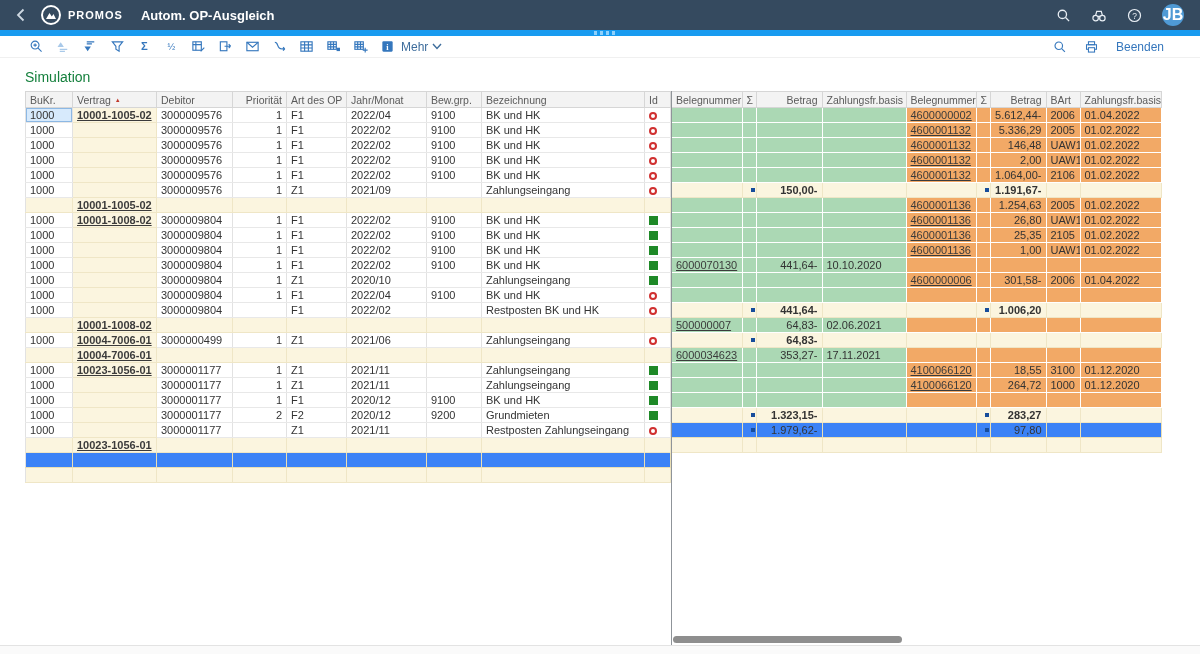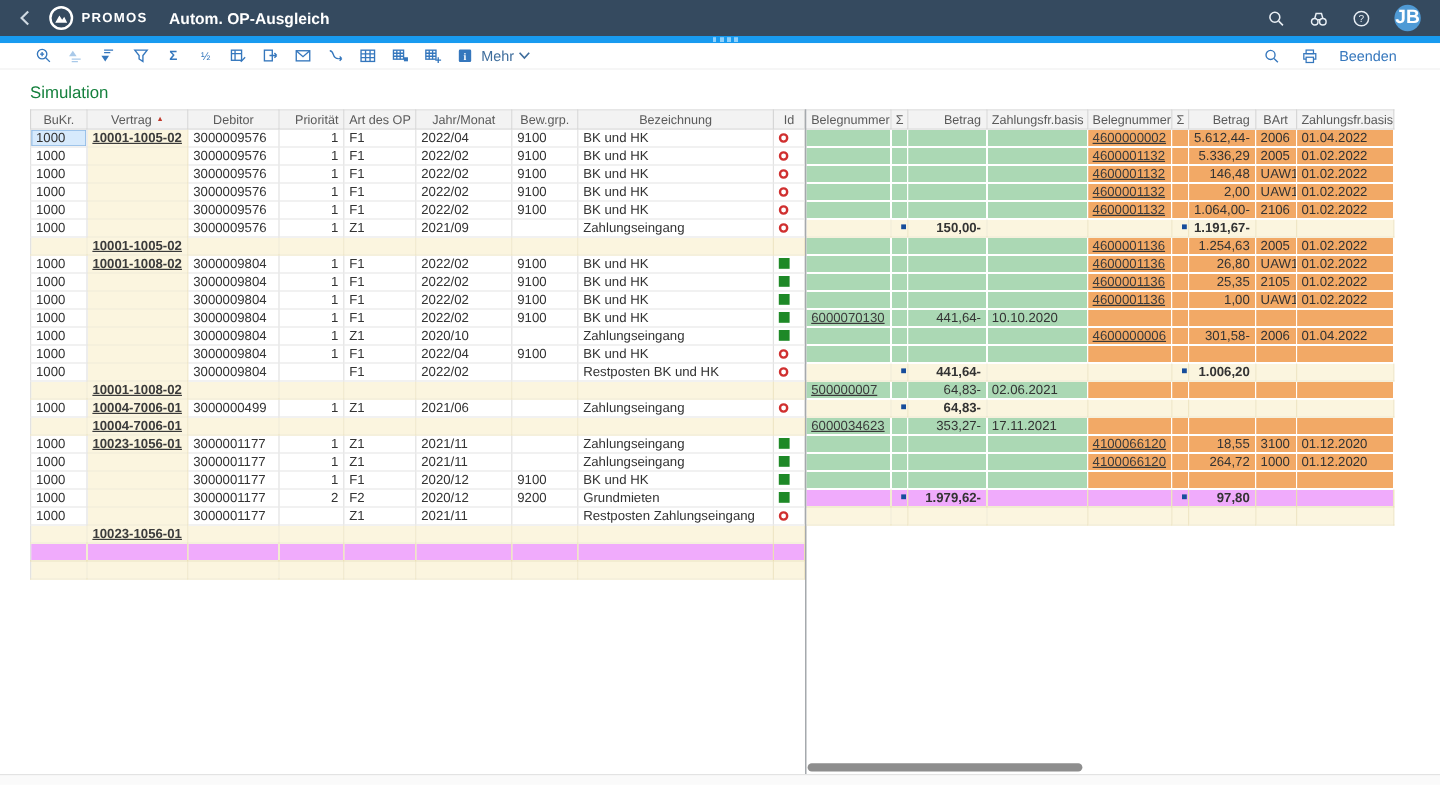--- a/index.html
+++ b/index.html
@@ -37,36 +37,36 @@
   
   .section-title { position:absolute; top:69px; left:25px; font-size:14px; color:#15803d; }
 
   
   .grid { position:absolute; top:91px; left:25px; display:flex; }
   .pane-l { width:646px; height:554px; overflow:hidden; background:#fff; }
   .pane-r { width:515px; height:554px; overflow:hidden; background:#fff;
             border-left:1px solid #8f9499; position:relative; }
   table { border-collapse:collapse; table-layout:fixed; }
   #tblL { width:645px; } #tblR { width:489px; }
-  th { background:#f3f3f3; color:#5a5a5a; font-weight:normal; font-size:10.5px; text-align:center;
+  th { background:#f3f3f3; color:#5a5a5a; font-weight:normal; font-size:10.5px; text-align:left;
        height:16px; padding:0 4px; border:1px solid #d6d6d6; border-left:none; white-space:nowrap; overflow:hidden; }
   #tblL th:first-child { border-left:1px solid #d6d6d6; }
   td { font-size:11px; color:#333; height:15px; line-height:14px; padding:0 4px;
        border-right:1px solid #e2e2e2; border-bottom:1px solid #e8e8e8;
        white-space:nowrap; overflow:hidden; background:#fff; }
   #tblL td:first-child { border-left:1px solid #e2e2e2; }
   .num { text-align:right; }
   .sort-asc-marker { color:#c0392b; font-size:6px; vertical-align:2px; margin-left:4px; }
   .sigma-h { text-align:center; }
 
   .vcol { background:#fbf5df; border-right-color:#efe6c6; border-bottom-color:#efe6c6; }
   .z1 { background:#abd8b4; border-right-color:rgba(255,255,255,.65); border-bottom-color:rgba(255,255,255,.65); }
   .z2 { background:#f2a966; border-right-color:rgba(255,255,255,.6); border-bottom-color:rgba(255,255,255,.6); }
   tr.sub td    { background:#fbf5df; border-right-color:#efe6c6; border-bottom-color:#efe6c6; font-weight:bold; }
-  tr.grand td  { background:#f0abfc; border-right-color:#eadfb4; border-bottom-color:#eadfb4; font-weight:bold; }
+  tr.grand td  { background:#3b82f6; border-right-color:#eadfb4; border-bottom-color:#eadfb4; font-weight:normal; }
   tr.spacer td { background:#fbf5df; border-right-color:#efe6c6; border-bottom-color:#efe6c6; }
 
   .sel { background:#d7eafc !important; box-shadow:inset 0 0 0 1px #8cb8e4; }
   .lnk { text-decoration:underline; color:#3b3b3b; cursor:pointer; }
   .lnk.b { font-weight:bold; }
   .ic-red { display:inline-block; width:8px; height:8px; border:2px solid #d03030; border-radius:50%; vertical-align:-1px; }
   .ic-green { display:inline-block; width:9px; height:9px; background:#1e8927; vertical-align:-1px; }
   .bul { display:inline-block; width:4px; height:4px; background:#174d9b; margin-left:4px; vertical-align:2px; }
 
   .hscroll { position:absolute; left:1px; bottom:2px; width:229px; height:7px; background:#8e8e8e; border-radius:4px; cursor:pointer; }
@@ -778,20 +778,31 @@
             <td class="z1"></td>
             <td class="z1"></td>
             <td class="z1 num"></td>
             <td class="z1"></td>
             <td class="z2"></td>
             <td class="z2"></td>
             <td class="z2 num"></td>
             <td class="z2"></td>
             <td class="z2"></td>
           </tr>
+          <tr class="sub">
+            <td></td>
+            <td style="text-align: right;"><span class="bul"></span></td>
+            <td class="num">1.323,15-</td>
+            <td></td>
+            <td></td>
+            <td style="text-align: right;"><span class="bul"></span></td>
+            <td class="num">283,27</td>
+            <td></td>
+            <td></td>
+          </tr>
           <tr class="grand">
             <td></td>
             <td style="text-align: right;"><span class="bul"></span></td>
             <td class="num">1.979,62-</td>
             <td></td>
             <td></td>
             <td style="text-align: right;"><span class="bul"></span></td>
             <td class="num">97,80</td>
             <td></td>
             <td></td>

